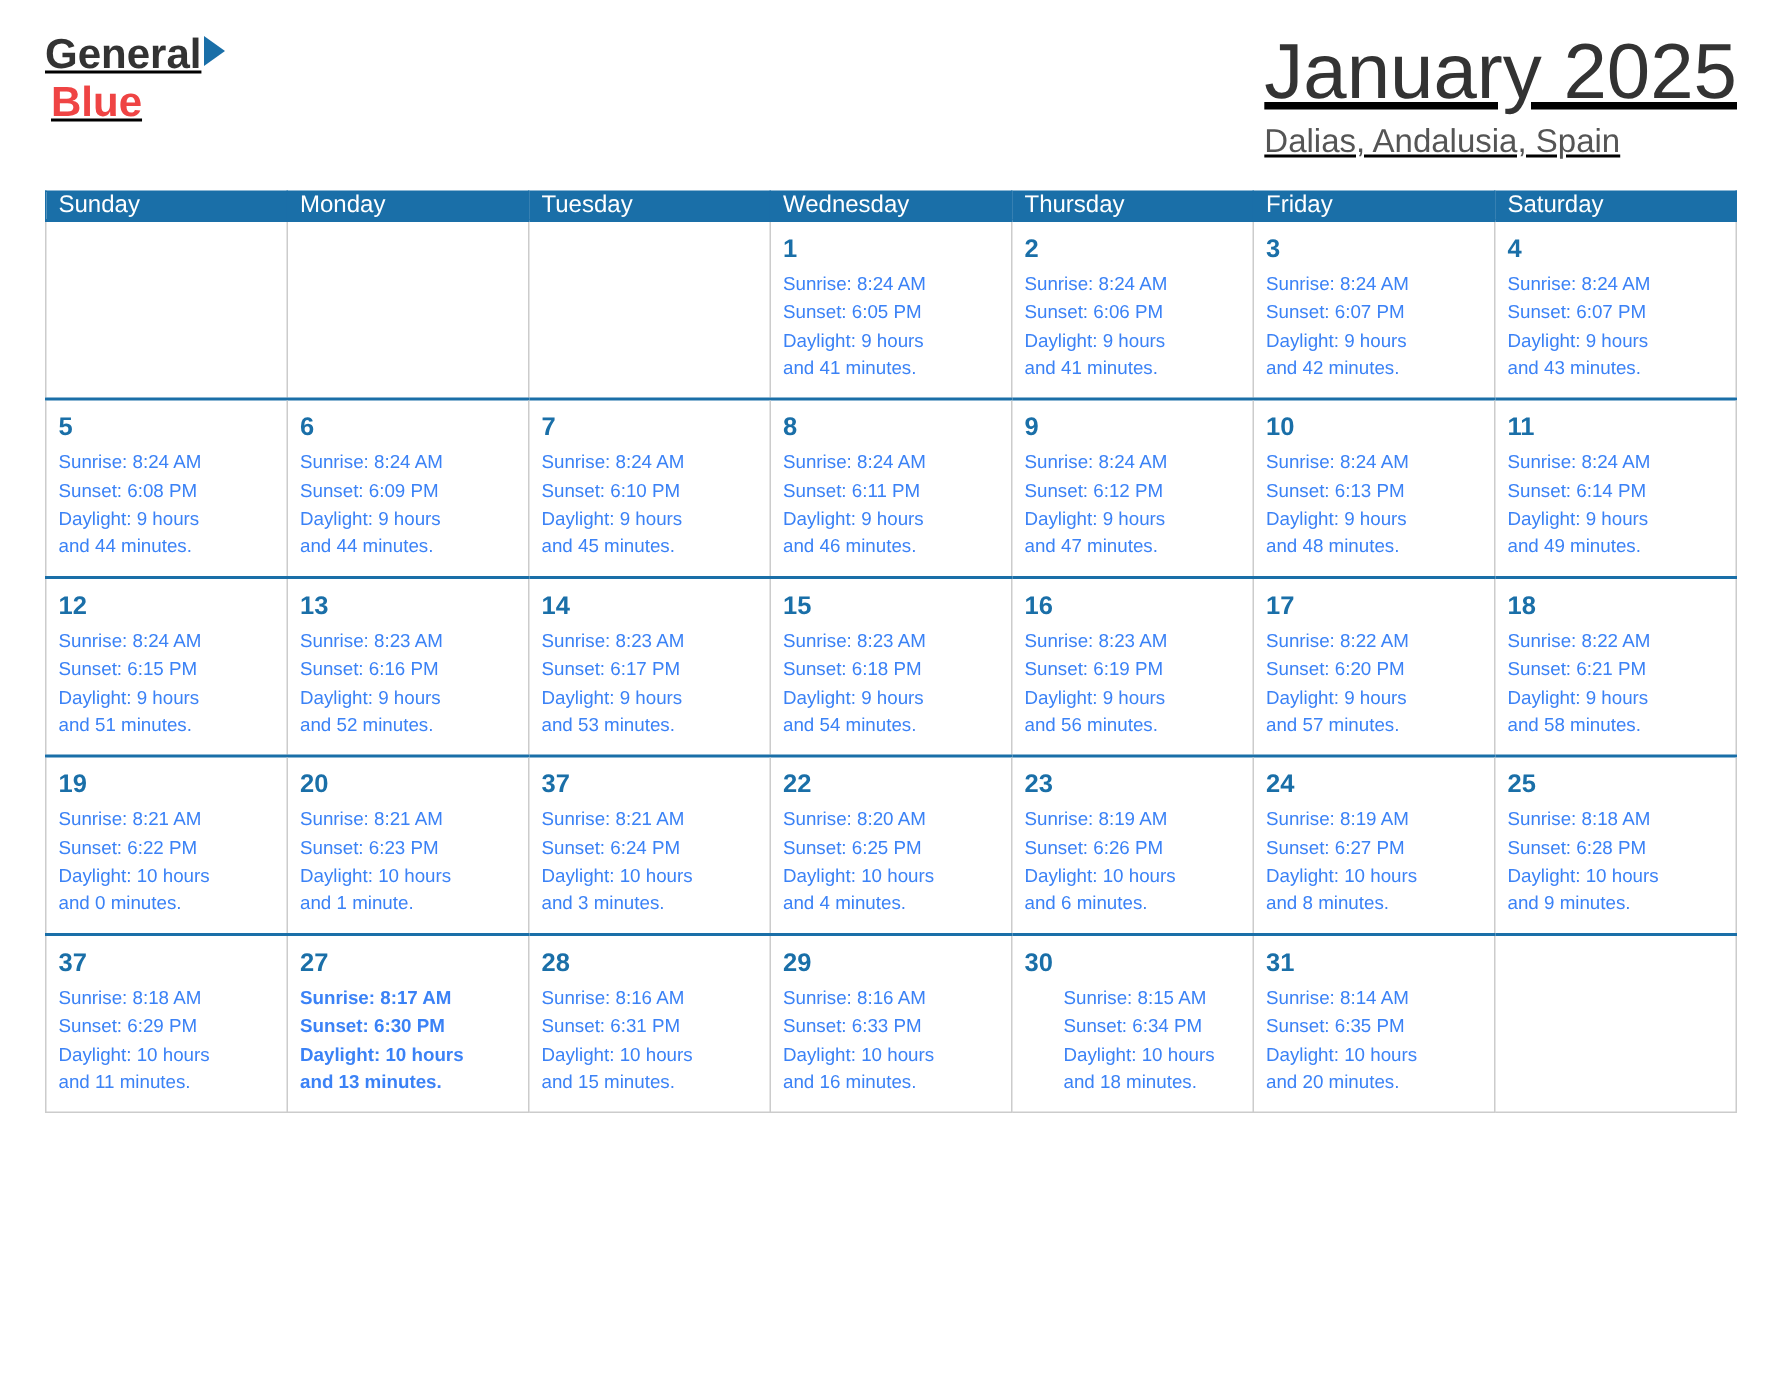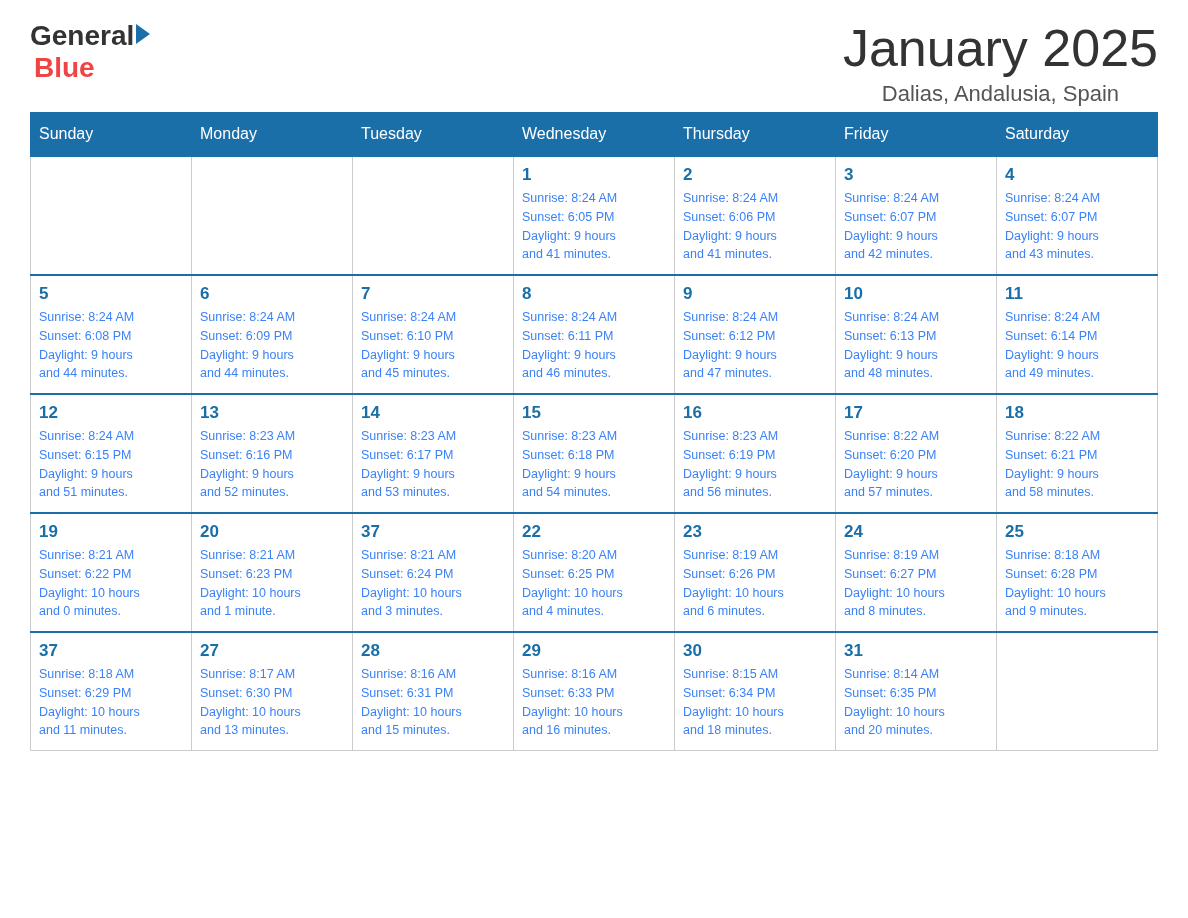--- a/index.html
+++ b/index.html
@@ -7,21 +7,22 @@
       font-family: Arial, sans-serif;
       background: #fff;
       padding: 20px 30px;
       width: 1188px;
       min-height: 918px;
     }
     .header {
       display: flex;
       justify-content: space-between;
       align-items: flex-start;
-      margin-bottom: 5px;
+      margin-bottom: 20px;
+      text-decoration: underline;
     }
     .logo-text-general {
       font-size: 28px;
       font-weight: bold;
       color: #333;
     }
     .logo-text-blue {
       font-size: 28px;
       font-weight: bold;
       color: #ef4444;
@@ -29,21 +30,21 @@
     .logo-arrow {
       width: 0;
       height: 0;
       border-left: 14px solid #1a6fa8;
       border-top: 10px solid transparent;
       border-bottom: 10px solid transparent;
       margin-left: 2px;
       margin-top: -4px;
     }
     .title-block {
-      text-align: center;
+      text-align: left;
     }
     .calendar-title {
       font-size: 52px;
       font-weight: normal;
       color: #333;
       line-height: 1.1;
     }
     .calendar-subtitle {
       font-size: 22px;
       color: #555;
@@ -52,21 +53,21 @@
     .calendar-table {
       width: 100%;
       border-collapse: collapse;
       border: 1px solid #bbb;
     }
     .calendar-table th {
       background-color: #1a6fa8;
       color: #fff;
       font-size: 16px;
       font-weight: normal;
-      padding: 12px 8px;
+      padding: 0 8px;
       text-align: left;
       border: 1px solid #1a6fa8;
     }
     .calendar-table td {
       vertical-align: top;
       padding: 8px 8px 10px 8px;
       border: 1px solid #ccc;
       width: 14.28%;
       min-height: 90px;
       background: #fff;
@@ -325,42 +326,42 @@
       <tr class="week-row">
         <td>
           <span class="day-number">37</span>
           <div class="day-info" style="white-space: pre-line;">Sunrise: 8:18 AM
 Sunset: 6:29 PM
 Daylight: 10 hours
 and 11 minutes.</div>
         </td>
         <td>
           <span class="day-number">27</span>
-          <div class="day-info" style="white-space: pre-line;">Sunrise: 8:17 AM
+          <div class="day-info" style="white-space: pre-line; font-weight: bold;">Sunrise: 8:17 AM
 Sunset: 6:30 PM
 Daylight: 10 hours
 and 13 minutes.</div>
         </td>
         <td>
           <span class="day-number">28</span>
           <div class="day-info" style="white-space: pre-line;">Sunrise: 8:16 AM
 Sunset: 6:31 PM
 Daylight: 10 hours
 and 15 minutes.</div>
         </td>
         <td>
           <span class="day-number">29</span>
           <div class="day-info" style="white-space: pre-line;">Sunrise: 8:16 AM
 Sunset: 6:33 PM
 Daylight: 10 hours
 and 16 minutes.</div>
         </td>
         <td>
           <span class="day-number">30</span>
-          <div class="day-info" style="white-space: pre-line;">Sunrise: 8:15 AM
+          <div class="day-info" style="white-space: pre-line; margin-left: 26px;">Sunrise: 8:15 AM
 Sunset: 6:34 PM
 Daylight: 10 hours
 and 18 minutes.</div>
         </td>
         <td>
           <span class="day-number">31</span>
           <div class="day-info" style="white-space: pre-line;">Sunrise: 8:14 AM
 Sunset: 6:35 PM
 Daylight: 10 hours
 and 20 minutes.</div>

